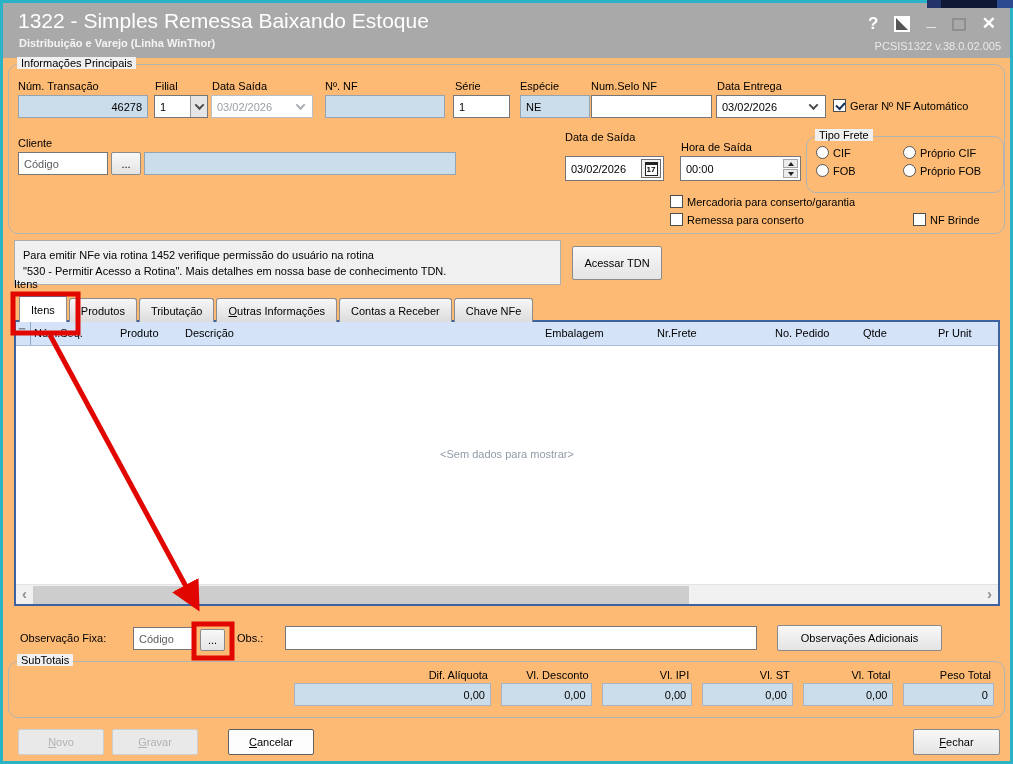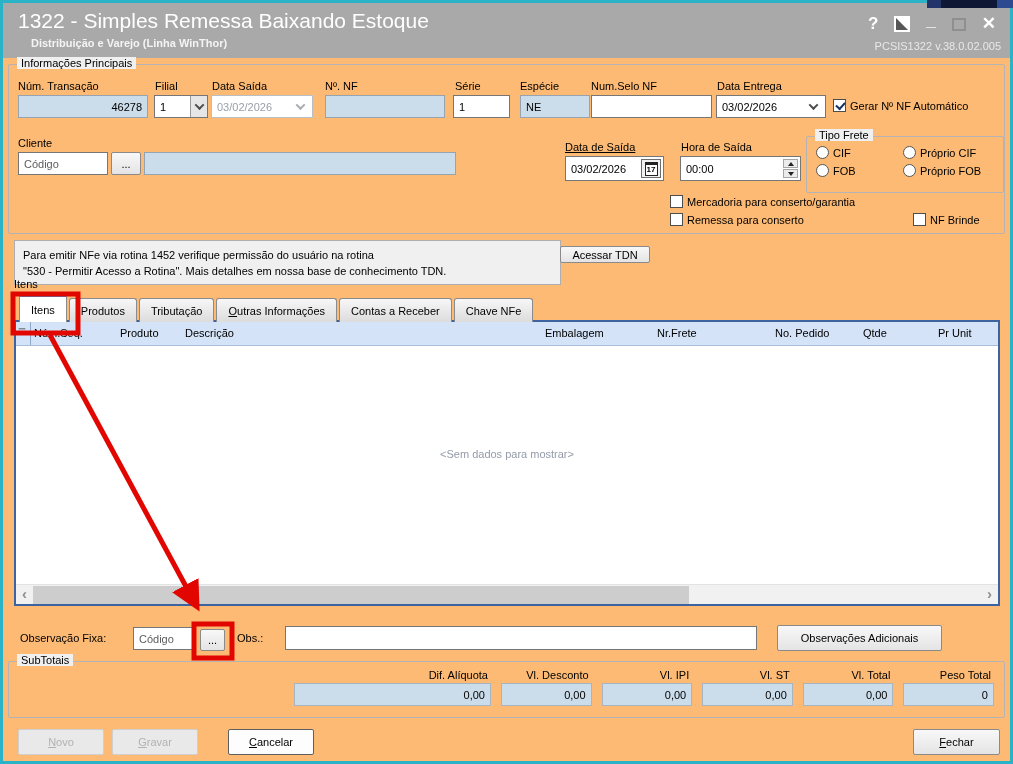--- a/index.html
+++ b/index.html
@@ -4,35 +4,35 @@
 <style>
   *{box-sizing:border-box;margin:0;padding:0;}
   html,body{background:#cfcfcf;font-family:"Liberation Sans",sans-serif;}
   .window{position:relative;width:1013px;height:764px;background:#fdba74;overflow:hidden;}
   .frame{position:absolute;inset:0;border:3px solid #2ab3c7;pointer-events:none;z-index:60;}
   .bg-fragment{position:absolute;right:0;top:0;width:86px;height:8px;z-index:70;
     background:linear-gradient(90deg,#23346b 0 14px,#0e1733 14px 70px,#2c4a8f 70px);}
   
   .titlebar{position:absolute;left:3px;top:3px;right:3px;height:55px;background:#a9a9a9;}
   .title{position:absolute;left:15px;top:6px;font-size:21px;color:#fff;white-space:nowrap;}
-  .subtitle{position:absolute;left:28px;top:34px;font-size:11px;font-weight:bold;color:#f4f4f4;}
+  .subtitle{position:absolute;left:16px;top:34px;font-size:11px;font-weight:bold;color:#f4f4f4;}
   .version{position:absolute;right:9px;top:37px;font-size:11px;color:#e8e8e8;}
   .winctl{position:absolute;top:11px;right:14px;display:flex;align-items:center;gap:16px;}
   .glyph{color:#fff;font-size:17px;line-height:20px;font-weight:bold;}
   .glyph.min{letter-spacing:0;transform:translateY(-3px);}
   .theme-sq{width:16px;height:16px;border:2px solid #fff;background:linear-gradient(to bottom left,#fdfdfd 0 48%,#555 52% 100%);}
   .max-sq{width:14px;height:13px;border:2px solid #8f8f8f;}
   
   .lbl{position:absolute;font-size:11px;color:#000;white-space:nowrap;}
   .field{position:absolute;font-size:11px;color:#000;display:flex;align-items:center;padding:0 5px;height:23px;}
   .ro{background:#cbdcea;border:1px solid #96a4b2;}
   .inp{background:#fff;border:1px solid #767676;}
   .right{justify-content:flex-end;}
   .dim{color:#98a0a8;}
-  .groupbox{position:absolute;border:1px solid #b4b4b4;border-radius:2px;}
+  .groupbox{position:absolute;border:1px solid #b4b4b4;border-radius:10px;}
   .grouplabel{position:absolute;top:-8px;left:8px;background:#f0f0f0;padding:0 4px;font-size:11px;white-space:nowrap;}
   .btn{position:absolute;display:flex;align-items:center;justify-content:center;font-size:11px;color:#000;
        background:linear-gradient(#f8f8f8,#e4e4e4);border:1px solid #8a8a8a;border-radius:2px;cursor:default;white-space:nowrap;}
   .btn.disabled{background:#e9e9e9;border-color:#cfcfcf;color:#b2b2b2;}
   .btn.focused{background:#fdfdfd;border-color:#5f5f5f;}
   .chev{width:7px;height:7px;border-right:2px solid #4c4c4c;border-bottom:2px solid #4c4c4c;transform:rotate(45deg) translate(-1px,-1px);}
   .chev.gray{border-color:#a8adb2;}
   .combo-btn{margin-left:auto;width:17px;align-self:stretch;background:#e6e6e6;border-left:1px solid #999;
        display:flex;align-items:center;justify-content:center;}
   .plainchev{margin-left:auto;display:flex;align-items:center;justify-content:center;width:14px;}
@@ -144,21 +144,21 @@
   <div class="chk checked" style="left:833px;top:99px;"></div>
   <div class="lbl" style="left:850px;top:100px;">Gerar Nº NF Automático</div>
 
   <div class="lbl" style="left:18px;top:137px;">Cliente</div>
   <div class="field inp" style="left:18px;top:152px;width:90px;color:#5c5c5c;">Código</div>
   <div class="btn" style="left:111px;top:152px;width:30px;height:23px;">
     <span>...</span>
   </div>
   <div class="field ro" style="left:144px;top:152px;width:312px;"></div>
 
-  <div class="lbl" style="left:565px;top:141px;text-decoration:underline;">Data de Saída</div>
+  <div class="lbl" style="left:565px;top:131px;">Data de Saída</div>
   <div class="field inp" style="left:565px;top:156px;width:99px;height:25px;">
     <span>03/02/2026</span>
     <span class="cal-btn">
       <span class="cal-ico">17</span>
     </span>
   </div>
 
   <div class="lbl" style="left:681px;top:141px;">Hora de Saída</div>
   <div class="field inp" style="left:680px;top:156px;width:121px;height:25px;">
     <span>00:00</span>
@@ -188,21 +188,21 @@
   <div class="lbl" style="left:687px;top:196px;">Mercadoria para conserto/garantia</div>
   <div class="chk" style="left:670px;top:213px;"></div>
   <div class="lbl" style="left:687px;top:214px;">Remessa para conserto</div>
   <div class="chk" style="left:913px;top:213px;"></div>
   <div class="lbl" style="left:930px;top:214px;">NF Brinde</div>
 
   <div class="notice">
     <div>Para emitir NFe via rotina 1452 verifique permissão do usuário na rotina</div>
     <div>"530 - Permitir Acesso a Rotina". Mais detalhes em nossa base de conhecimento TDN.</div>
   </div>
-  <div class="btn" style="left:560px;top:246px;width:90px;height:17px;">Acessar TDN</div>
+  <div class="btn" style="left:572px;top:246px;width:90px;height:34px;">Acessar TDN</div>
 
   <div class="lbl" style="left:14px;top:278px;">Itens</div>
 
   <div class="tabbar">
     <div class="tab active">Itens</div>
     <div class="tab">Produtos</div>
     <div class="tab">Tributação</div>
     <div class="tab accel"><u>O</u>utras Informações</div>
     <div class="tab">Contas a Receber</div>
     <div class="tab">Chave NFe</div>

